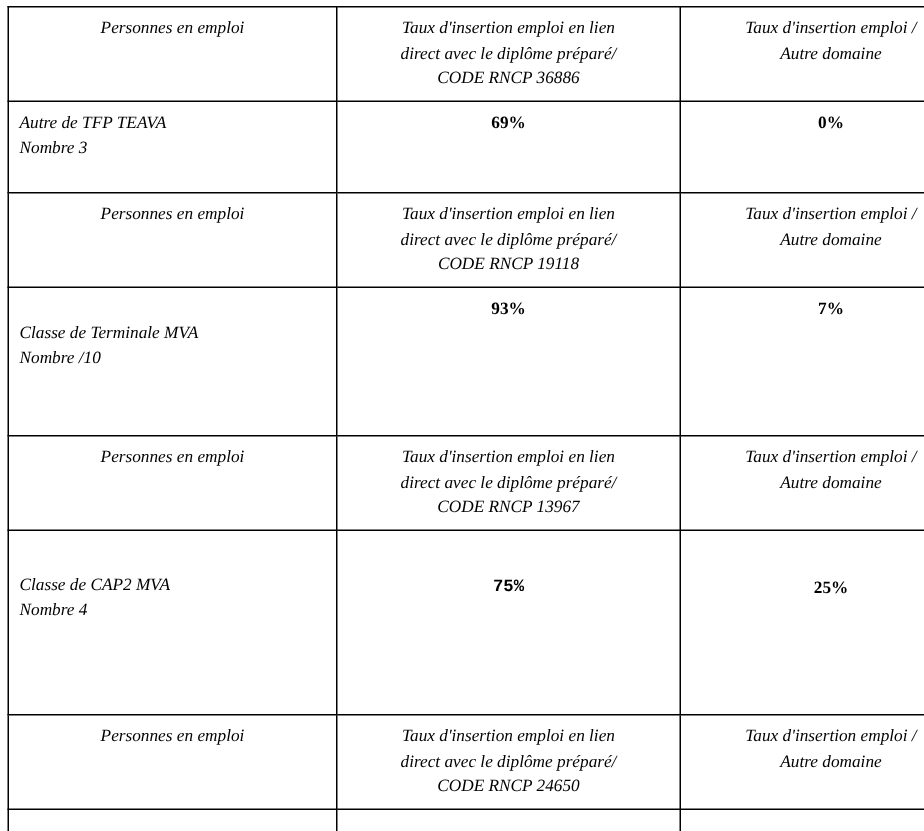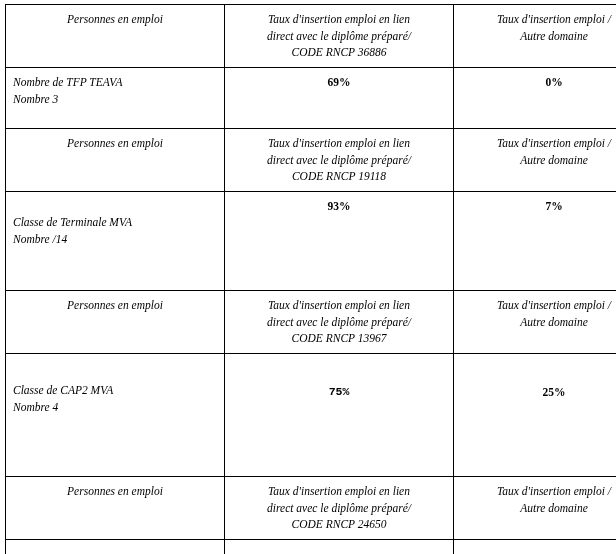--- a/index.html
+++ b/index.html
@@ -76,21 +76,21 @@
           <span class="line">direct avec le diplôme préparé/</span>
           <span class="line">CODE RNCP 36886</span>
         </td>
         <td class="col-c hdr-right">
           <span class="line">Taux d'insertion emploi /</span>
           <span class="line">Autre domaine</span>
         </td>
       </tr>
       <tr class="row-data">
         <td class="col-a label-cell" style="height:48px;">
-          <span class="line">Nombre de TFP TEAVA</span>
+          <span class="line">Autre de TFP TEAVA</span>
           <span class="line">Nombre 3</span>
         </td>
         <td class="col-b pct">
           <span class="line">69%</span>
         </td>
         <td class="col-c pct">
           <span class="line">0%</span>
         </td>
       </tr>
 
@@ -104,21 +104,21 @@
           <span class="line">CODE RNCP 19118</span>
         </td>
         <td class="col-c hdr-right">
           <span class="line">Taux d'insertion emploi /</span>
           <span class="line">Autre domaine</span>
         </td>
       </tr>
       <tr class="row-data">
         <td class="col-a label-cell" style="height:70px; padding-top:22px;">
           <span class="line">Classe de Terminale MVA</span>
-          <span class="line">Nombre /14</span>
+          <span class="line">Nombre /10</span>
         </td>
         <td class="col-b pct">
           <span class="line">93%</span>
         </td>
         <td class="col-c pct">
           <span class="line">7%</span>
         </td>
       </tr>
 
       <tr class="row-header">

